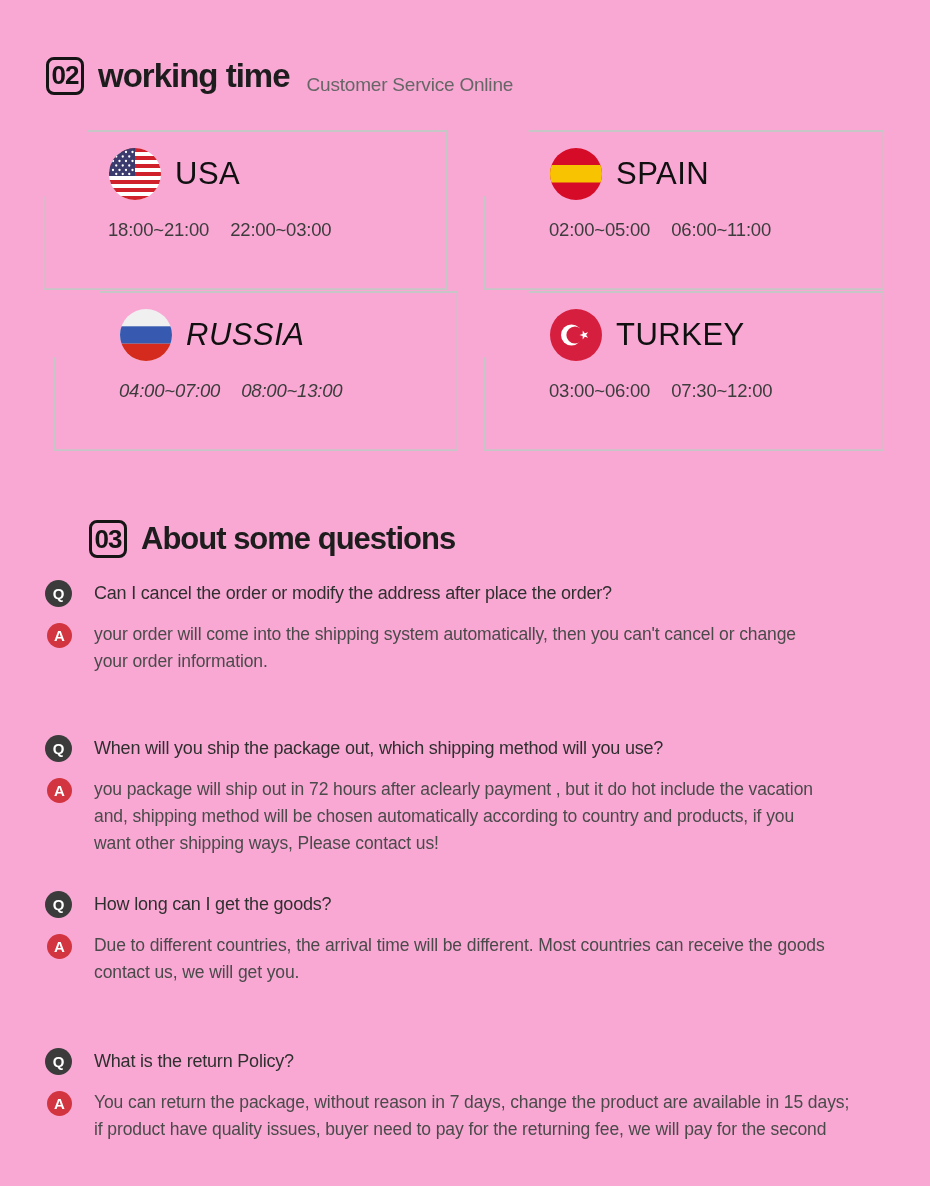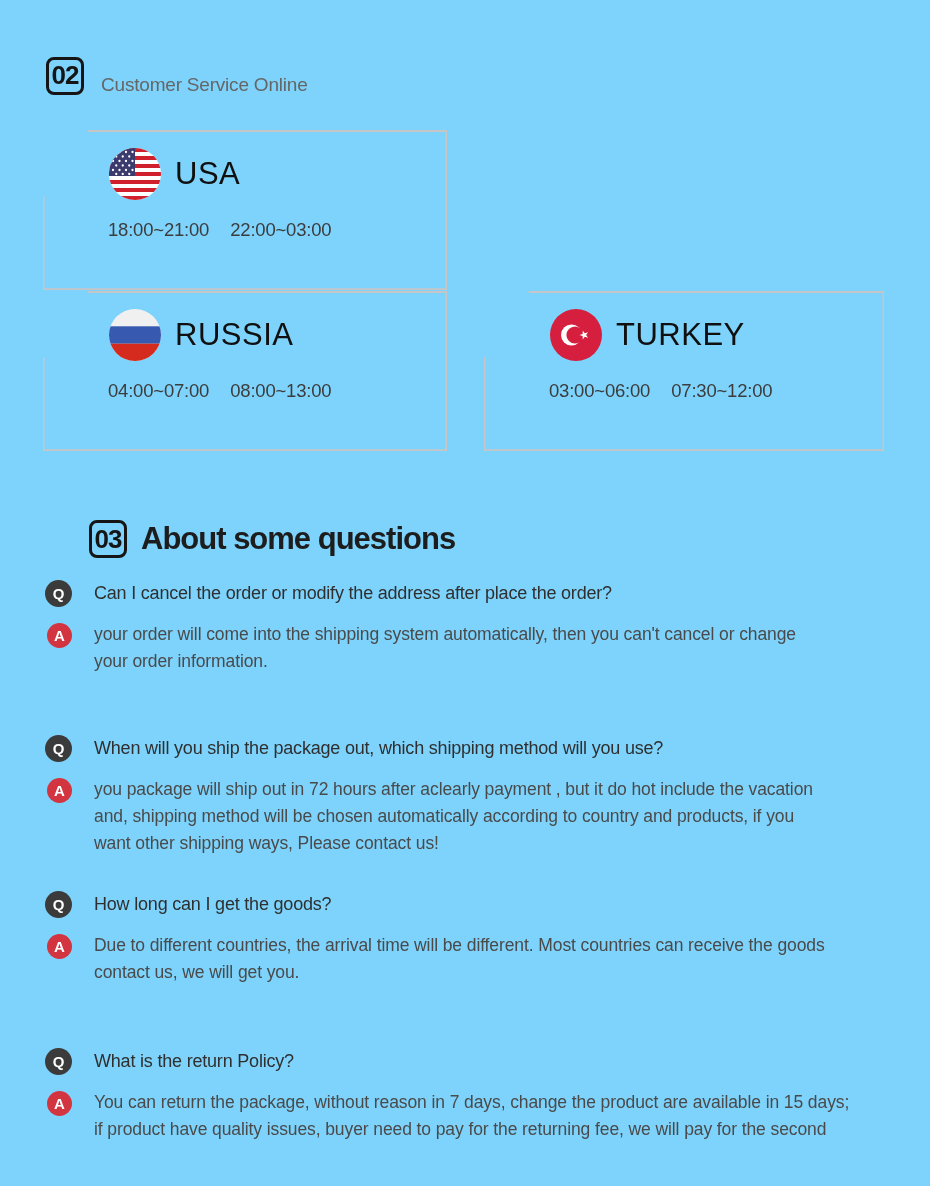--- a/index.html
+++ b/index.html
@@ -1,17 +1,17 @@
 <!DOCTYPE html>
 <html><head>
 <meta charset="utf-8">
 <style>
   html,body { margin:0; padding:0; background:#ffffff; }
   .canvas {
-    position:relative; width:930px; height:1186px; background:#7dd3fc;
+    position:relative; width:930px; height:1186px; background:#f9a8d4;
     font-family:"Liberation Sans", sans-serif; overflow:hidden;
     -webkit-font-smoothing:antialiased;
   }
   
   .sec-head { position:absolute; display:flex; align-items:center; }
   .num-box {
     width:32px; height:32px; border:3px solid #151515; border-radius:8px;
     display:flex; align-items:center; justify-content:center;
     font-size:26px; font-weight:bold; color:#151515; letter-spacing:-1px;
   }
@@ -49,20 +49,21 @@
   .a-lines { font-size:17.5px; color:#4a4a4a; line-height:27px; letter-spacing:-0.1px; }
   .a-line { white-space:nowrap; }
 </style>
 </head>
 <body>
 
 <div class="canvas">
 
   <div class="sec-head" style="left:46px; top:55px;">
     <div class="num-box">02</div>
+    <div class="sec-title">working time</div>
     <div class="sec-sub">Customer Service Online</div>
   </div>
 
   <div class="card" style="left:43px; top:130px; width:404px;">
     <svg class="card-border" viewBox="0 0 404 128" preserveAspectRatio="none">
       <path d="M45 0.75 H403.25 V127.25 H0.75 V53" fill="none" stroke="#c6c6c6" stroke-width="1.5"></path>
     </svg>
     <svg class="flag" viewBox="0 0 52 52">
       <clipPath id="cUS">
           <circle cx="26" cy="26" r="26"></circle>
@@ -102,22 +103,41 @@
         </g>
       </g>
     </svg>
     <div class="card-name">USA</div>
     <div class="card-hours">
       <span>18:00~21:00</span>
       <span>22:00~03:00</span>
     </div>
   </div>
 
-
-  <div class="card" style="left:43px; top:291px; width:404px;">
+  <div class="card" style="left:484px; top:130px; width:400px;">
+    <svg class="card-border" viewBox="0 0 404 128" preserveAspectRatio="none">
+      <path d="M45 0.75 H403.25 V127.25 H0.75 V53" fill="none" stroke="#c6c6c6" stroke-width="1.5"></path>
+    </svg>
+    <svg class="flag" viewBox="0 0 52 52">
+      <clipPath id="cES">
+          <circle cx="26" cy="26" r="26"></circle>
+        </clipPath>
+      <g clip-path="url(#cES)">
+        <rect x="0" y="0" width="52" height="52" fill="#d60b28"></rect>
+        <rect x="0" y="17" width="52" height="17.5" fill="#f8c300"></rect>
+      </g>
+    </svg>
+    <div class="card-name">SPAIN</div>
+    <div class="card-hours">
+      <span>02:00~05:00</span>
+      <span>06:00~11:00</span>
+    </div>
+  </div>
+
+  <div class="card" style="left:54px; top:291px; width:404px;font-style:italic;">
     <svg class="card-border" viewBox="0 0 404 128" preserveAspectRatio="none">
       <path d="M45 0.75 H403.25 V127.25 H0.75 V53" fill="none" stroke="#c6c6c6" stroke-width="1.5"></path>
     </svg>
     <svg class="flag" viewBox="0 0 52 52">
       <clipPath id="cRU">
           <circle cx="26" cy="26" r="26"></circle>
         </clipPath>
       <g clip-path="url(#cRU)">
         <rect x="0" y="0" width="52" height="52" fill="#f0f0f0"></rect>
         <rect x="0" y="17.3" width="52" height="17.4" fill="#375ab0"></rect>

